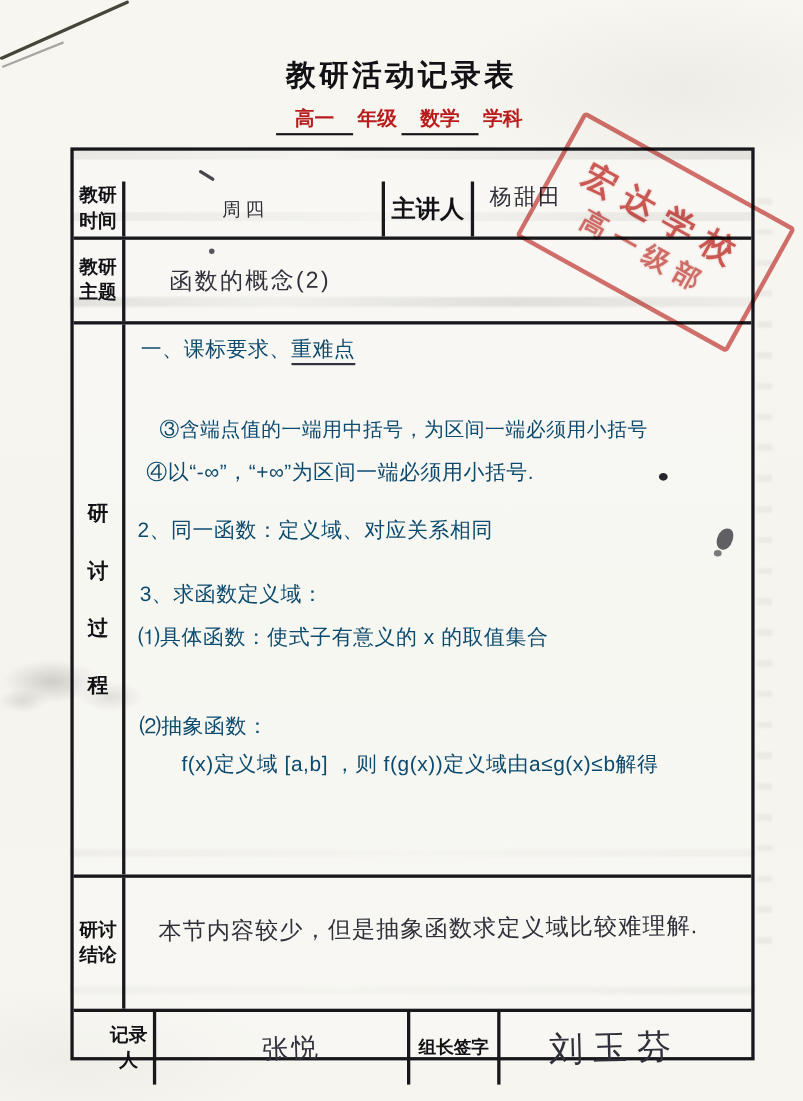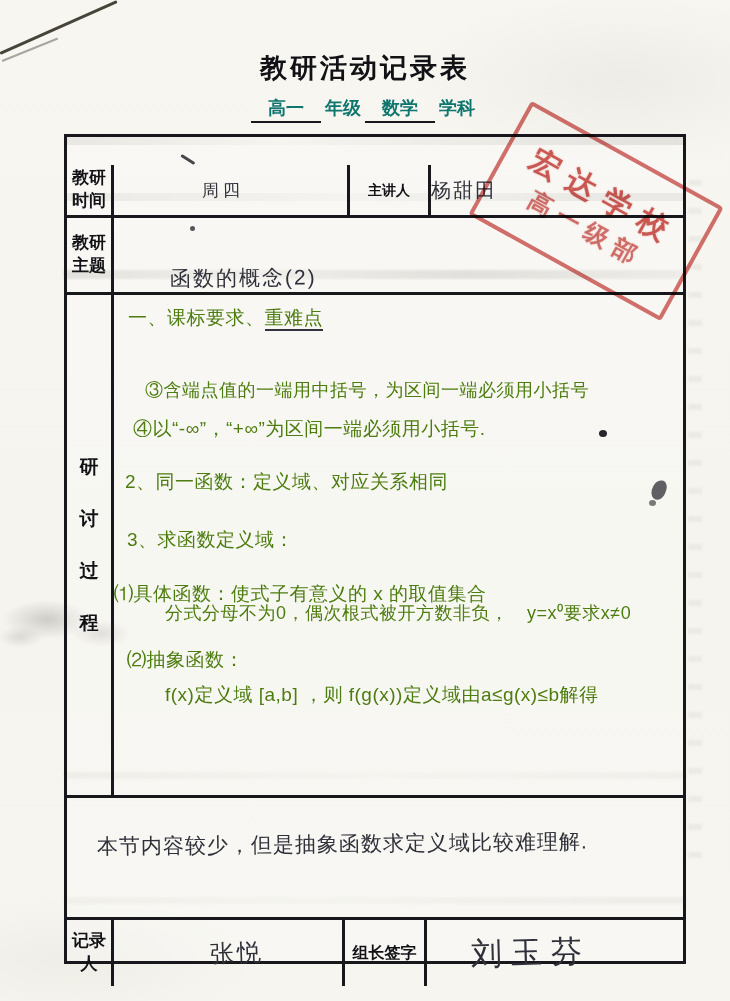--- a/index.html
+++ b/index.html
@@ -14,70 +14,70 @@
     color:#17171c;
   }
   .abs{position:absolute;}
   
   .title{
     left:0; right:0; top:50px; text-align:center;
     font-size:27px; font-weight:700; letter-spacing:3px; color:#121216;
   }
   .subtitle{
     left:0; right:0; top:96px; text-align:center;
-    font-size:18px; font-weight:700; color:#0f766e;
+    font-size:18px; font-weight:700; color:#b91c1c;
   }
   .blank{border-bottom:2.5px solid #17171c; padding:0 17px 1px 17px; display:inline-block;}
   .sublab{display:inline-block; padding:0 2px 1px 2px; margin:0 2px;}
   
   .sheet{
     left:64px; top:134px; width:622px; height:830px;
     border:3px solid #17171c; box-sizing:border-box;
     background:rgba(255,255,255,.25);
   }
   .row{display:flex; border-bottom:3px solid #17171c; box-sizing:border-box; position:relative;}
-  .row.last{border-bottom:none;}
+  .row.last{border-bottom:none;margin-left:28px;}
   .cell{border-right:3px solid #17171c; box-sizing:border-box; position:relative;}
   .cell.nb{border-right:none;}
   .labcell{
     display:flex; align-items:center; justify-content:center; text-align:center;
     font-weight:700; font-size:17px; line-height:1.35; color:#121216;
     padding:2px;
   }
   .w-lab{width:47px; flex:0 0 47px;}
   .r1{height:53px;margin-top:28px;}
   .r2{height:77px;}
   .r3{height:503px;}
   .r4{height:122px;}
   .r5{height:66px;}
   .r1 .timeval{flex:0 0 236px; display:flex; align-items:center; padding-left:88px; box-sizing:border-box;}
-  .r1 .spk{width:81px; flex:0 0 81px; font-size:14px;}
-  .r1 .spkval{flex:1 1 auto; display:flex; align-items:center; }
-  .r2 .topicval{flex:1 1 auto; display:flex; align-items:flex-end; padding-left:56px;}
+  .r1 .spk{width:81px; flex:0 0 81px; font-size:22px;}
+  .r1 .spkval{flex:1 1 auto; display:flex; align-items:flex-start; padding-left:14px;}
+  .r2 .topicval{flex:1 1 auto; display:flex; align-items:center; padding-left:40px;}
   .r5 .recval{flex:0 0 231px; display:flex; align-items:center; padding-left:96px; box-sizing:border-box;}
   .r5 .ldr{width:82px; flex:0 0 82px; font-size:16px;}
   .r5 .ldrval{flex:1 1 auto; display:flex; align-items:center; padding-left:44px;}
   .vlab{
     width:47px; flex:0 0 47px; display:flex; flex-direction:column; align-items:center;
     justify-content:center; gap:26px; font-weight:700; font-size:19px; color:#121216;
   }
   .proc{flex:1 1 auto; position:relative;}
   
   .hw{font-family:"Liberation Sans", sans-serif; color:#30303a;}
   .hw .u, .u{border-bottom:2px solid #33333d; padding-bottom:1px;}
   .u:empty{display:none;}
-  .pl{position:absolute; font-size:19px; white-space:nowrap; color:#4d7c0f; letter-spacing:.5px;}
+  .pl{position:absolute; font-size:19px; white-space:nowrap; color:#0c4a6e; letter-spacing:.5px;}
   .pl0{left:14px; top:10px;}
   .pl1{left:8px;  top:45px; font-size:17px; letter-spacing:0;}
   .pl2{left:31px; top:83px; font-size:18px;}
   .pl3{left:19px; top:121px;}
   .pl4{left:11px; top:158px;margin-top:16px;}
   .pl5{left:36px; top:191px;}
   .pl6{left:13px; top:232px;}
-  .pl7{left:0; top:271px;margin-top:15px;}
+  .pl7{left:12px; top:271px;}
   .pl8{left:51px; top:305px; font-size:18px;}
   .pl9{left:13px; top:352px;}
   .pl10{left:51px; top:387px; font-size:19px;}
   .timetext{font-size:17px; letter-spacing:4px; transform:rotate(-1deg);}
   .spktext{font-size:20px; letter-spacing:2px;}
   .topictext{font-size:21px; letter-spacing:2px; transform:rotate(-.5deg);}
   .concl{position:absolute; left:30px; top:32px; font-size:21px; letter-spacing:1px;
          white-space:nowrap; transform:rotate(-.6deg);}
   .rectext{font-size:24px; letter-spacing:3px; transform:rotate(-2deg);}
   .ldrtext{font-size:31px; letter-spacing:9px; transform:rotate(-1.5deg); font-weight:400;}
@@ -169,27 +169,27 @@
       <span>过</span>
       <span>程</span>
     </div>
     <div class="cell nb proc">
       <div class="pl pl0"><span>一、课标要求、</span><span class="u">重难点</span></div>
       <div class="pl pl2"><span>③含端点值的一端用中括号，为区间一端必须用小括号</span></div>
       <div class="pl pl3"><span>④以“-∞”，“+∞”为区间一端必须用小括号.</span></div>
       <div class="pl pl4"><span>2、同一函数：定义域、对应关系相同</span></div>
       <div class="pl pl6"><span>3、求函数定义域：</span></div>
       <div class="pl pl7"><span>⑴具体函数：使式子有意义的 x 的取值集合</span></div>
-      <div class="pl pl8"><span>分式分母不为0，偶次根式被开方数非负，　y=x⁰要求x≠0</span></div>
       <div class="pl pl9"><span>⑵抽象函数：</span></div>
       <div class="pl pl10"><span>f(x)定义域 [a,b] ，则 f(g(x))定义域由a≤g(x)≤b解得</span></div>
     </div>
   </div>
 
   <div class="row r4">
+    <div class="cell labcell w-lab">研讨结论</div>
     <div class="cell nb proc">
       <span class="hw concl">本节内容较少，但是抽象函数求定义域比较难理解.</span>
     </div>
   </div>
 
   <div class="row r5 last">
     <div class="cell labcell w-lab">记录人</div>
     <div class="cell recval">
       <span class="hw rectext">张悦</span>
     </div>

